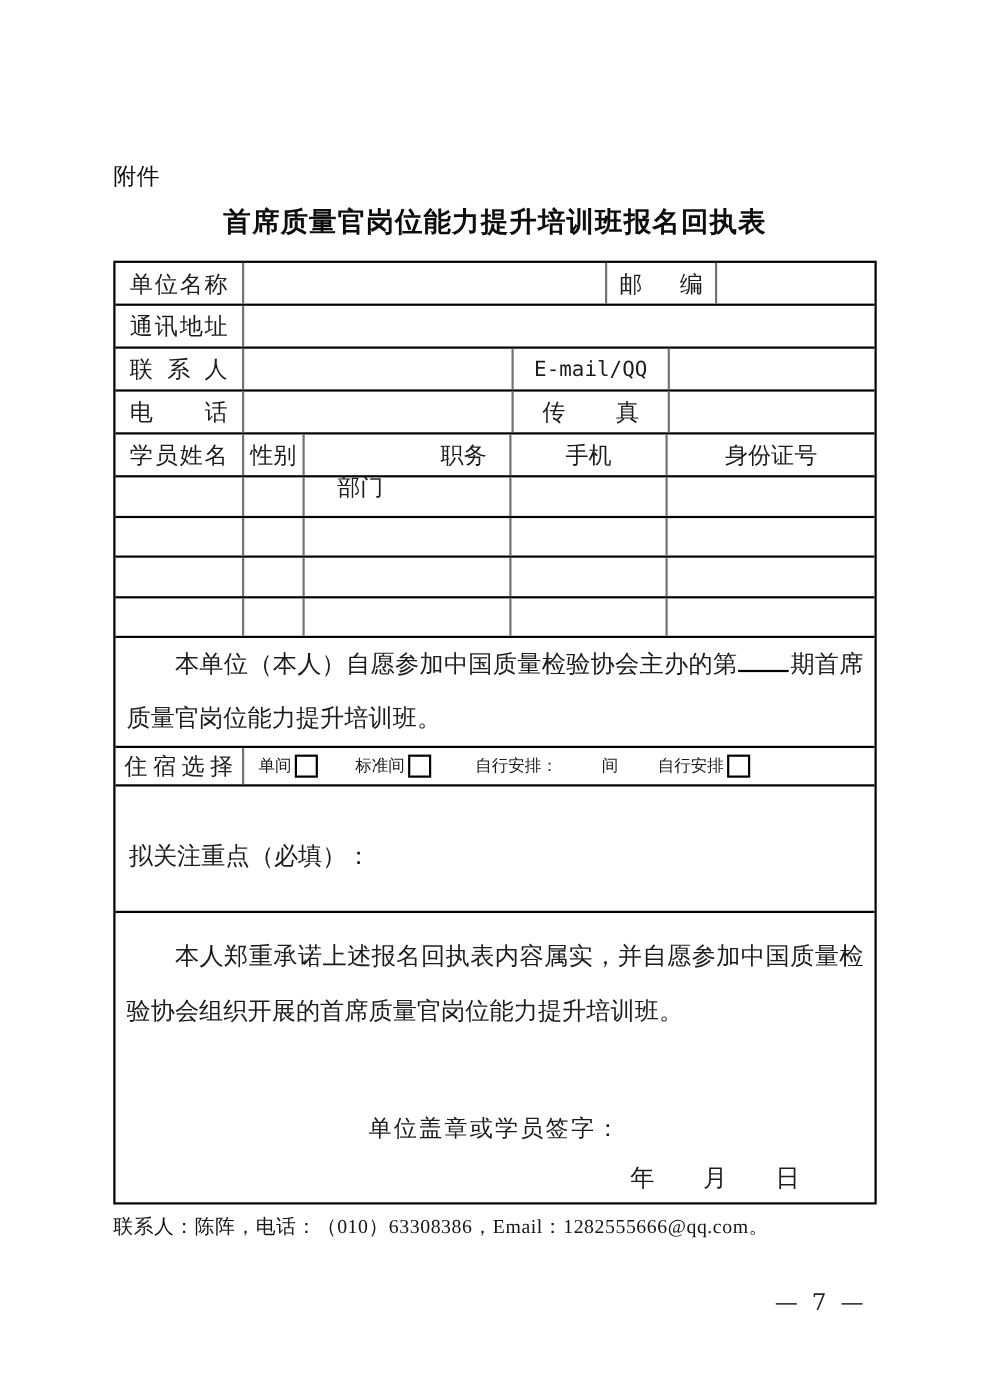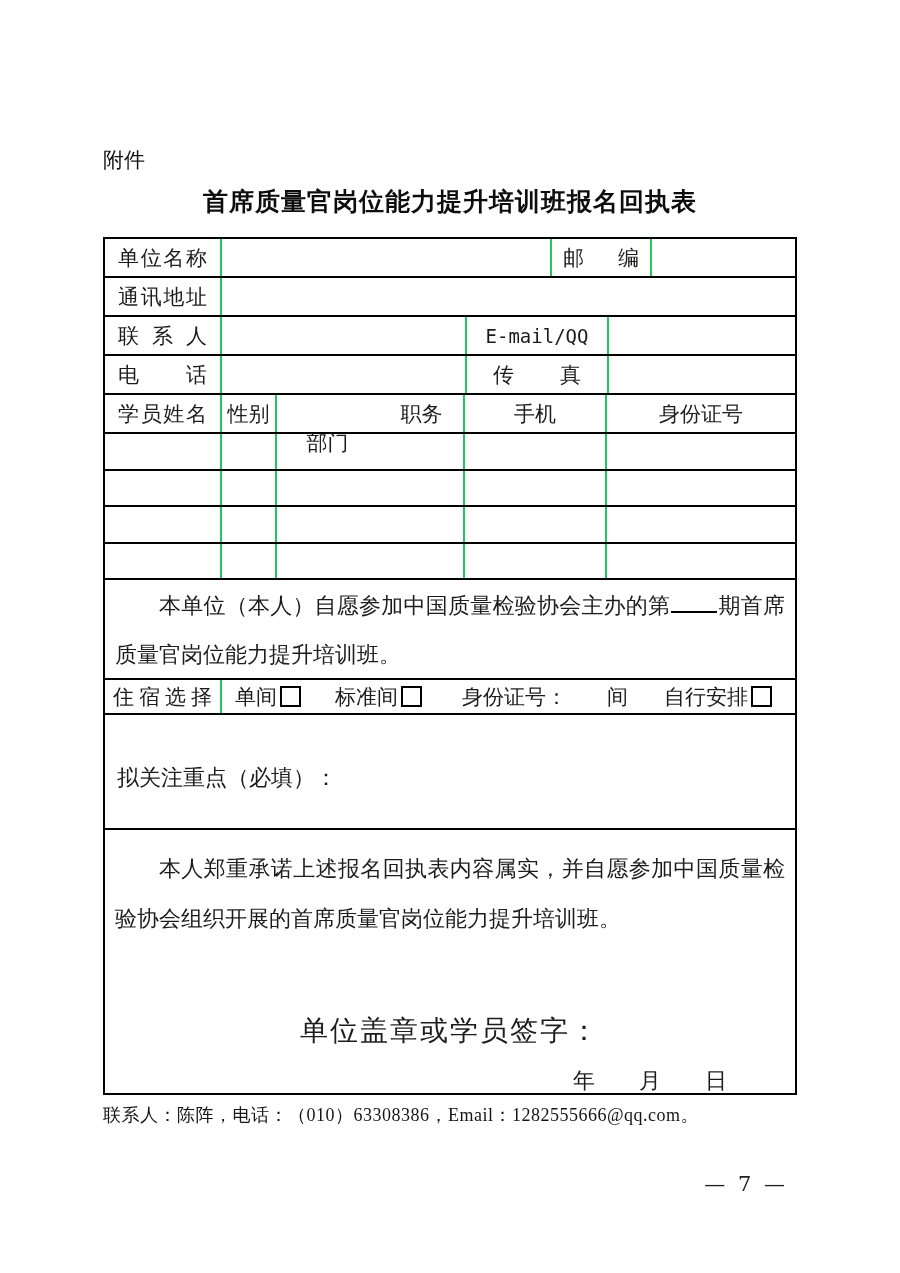--- a/index.html
+++ b/index.html
@@ -23,21 +23,21 @@
     color:#0d0d0d;letter-spacing:1px;
   }
   .form-table{
     position:absolute;left:103px;top:237px;
     width:694px;box-sizing:border-box;
     border:2px solid #000;
   }
   .row{display:flex;border-bottom:2px solid #000;box-sizing:border-box;}
   .row:last-child{border-bottom:none;}
   .cell{
-    border-right:2px solid #22c55e;box-sizing:border-box;
+    border-right:2px solid #737373;box-sizing:border-box;
     display:flex;align-items:center;justify-content:center;
     font-size:21px;min-width:0;
   }
   .cell:last-child{border-right:none;}
   .h39{height:39px;}
   .h36{height:36.5px;}
   .h100{height:100px;}
   .h35{height:35px;}
   .h115{height:115px;align-items:center;}
   .h263{height:263px;}
@@ -55,29 +55,29 @@
     padding:0 13px;text-align:justify;text-align-last:justify;
   }
   .jlabel-narrow{
     display:inline-block;width:100%;box-sizing:border-box;
     padding:0 11px;text-align:justify;text-align-last:justify;
   }
   .mono{font-family:"DejaVu Sans Mono",monospace;font-size:19px;}
   .para-cell{
     display:block;flex:1 1 auto;box-sizing:border-box;
     padding:1px 10px 0 10px;font-size:22px;line-height:49px;
-    text-align:justify;text-indent:2em;
+    text-align:justify;text-indent:2em;font-family:Liberation Mono, monospace;
   }
   .ublank{
     display:inline-block;width:46px;height:2px;background:#000;
     vertical-align:baseline;margin:0 1px;
   }
   .accom-cell{
     flex:1 1 auto;display:flex;align-items:center;
-    padding-left:13px;font-size:21px;box-sizing:border-box;
+    padding-left:13px;font-size:15px;box-sizing:border-box;
   }
   .opt{display:flex;align-items:center;}
   .checkbox{
     display:inline-block;width:17px;height:17px;
     border:2px solid #000;margin-left:3px;box-sizing:content-box;
   }
   .gap34{margin-left:34px;}
   .gap40{margin-left:40px;}
   .gap36{margin-left:36px;}
   .focus-cell{
@@ -85,21 +85,21 @@
     padding:13px 12px 0 12px;font-size:22px;text-align:left;
   }
   .commit-cell{
     display:block;flex:1 1 auto;box-sizing:border-box;
     padding:14px 10px 0 10px;font-size:22px;
   }
   .commit-cell p{
     margin:0;text-align:justify;text-indent:2em;line-height:50px;
   }
   .sign-line{
-    text-align:center;margin-top:68px;letter-spacing:2px;font-size:28px;
+    text-align:center;margin-top:68px;letter-spacing:2px;font-size:21px;
   }
   .date-line{
     text-align:right;padding-right:58px;margin-top:16px;font-size:22px;
   }
   .footer{
     position:absolute;left:103px;top:1103px;
     font-size:18px;color:#161616;letter-spacing:0.5px;
   }
   .pagenum{
     position:absolute;right:112px;top:1172px;
@@ -224,21 +224,21 @@
       </div>
       <div class="accom-cell">
         <span class="opt">
           <span>单间</span>
           <span class="checkbox"></span>
         </span>
         <span class="opt gap34">
           <span>标准间</span>
           <span class="checkbox"></span>
         </span>
-        <span class="gap40">身份证号：</span>
+        <span class="gap40">自行安排：</span>
         <span class="gap40">间</span>
         <span class="opt gap36">
           <span>自行安排</span>
           <span class="checkbox"></span>
         </span>
       </div>
     </div>
 
     <div class="row h115">
       <div class="focus-cell">拟关注重点（必填）：</div>

